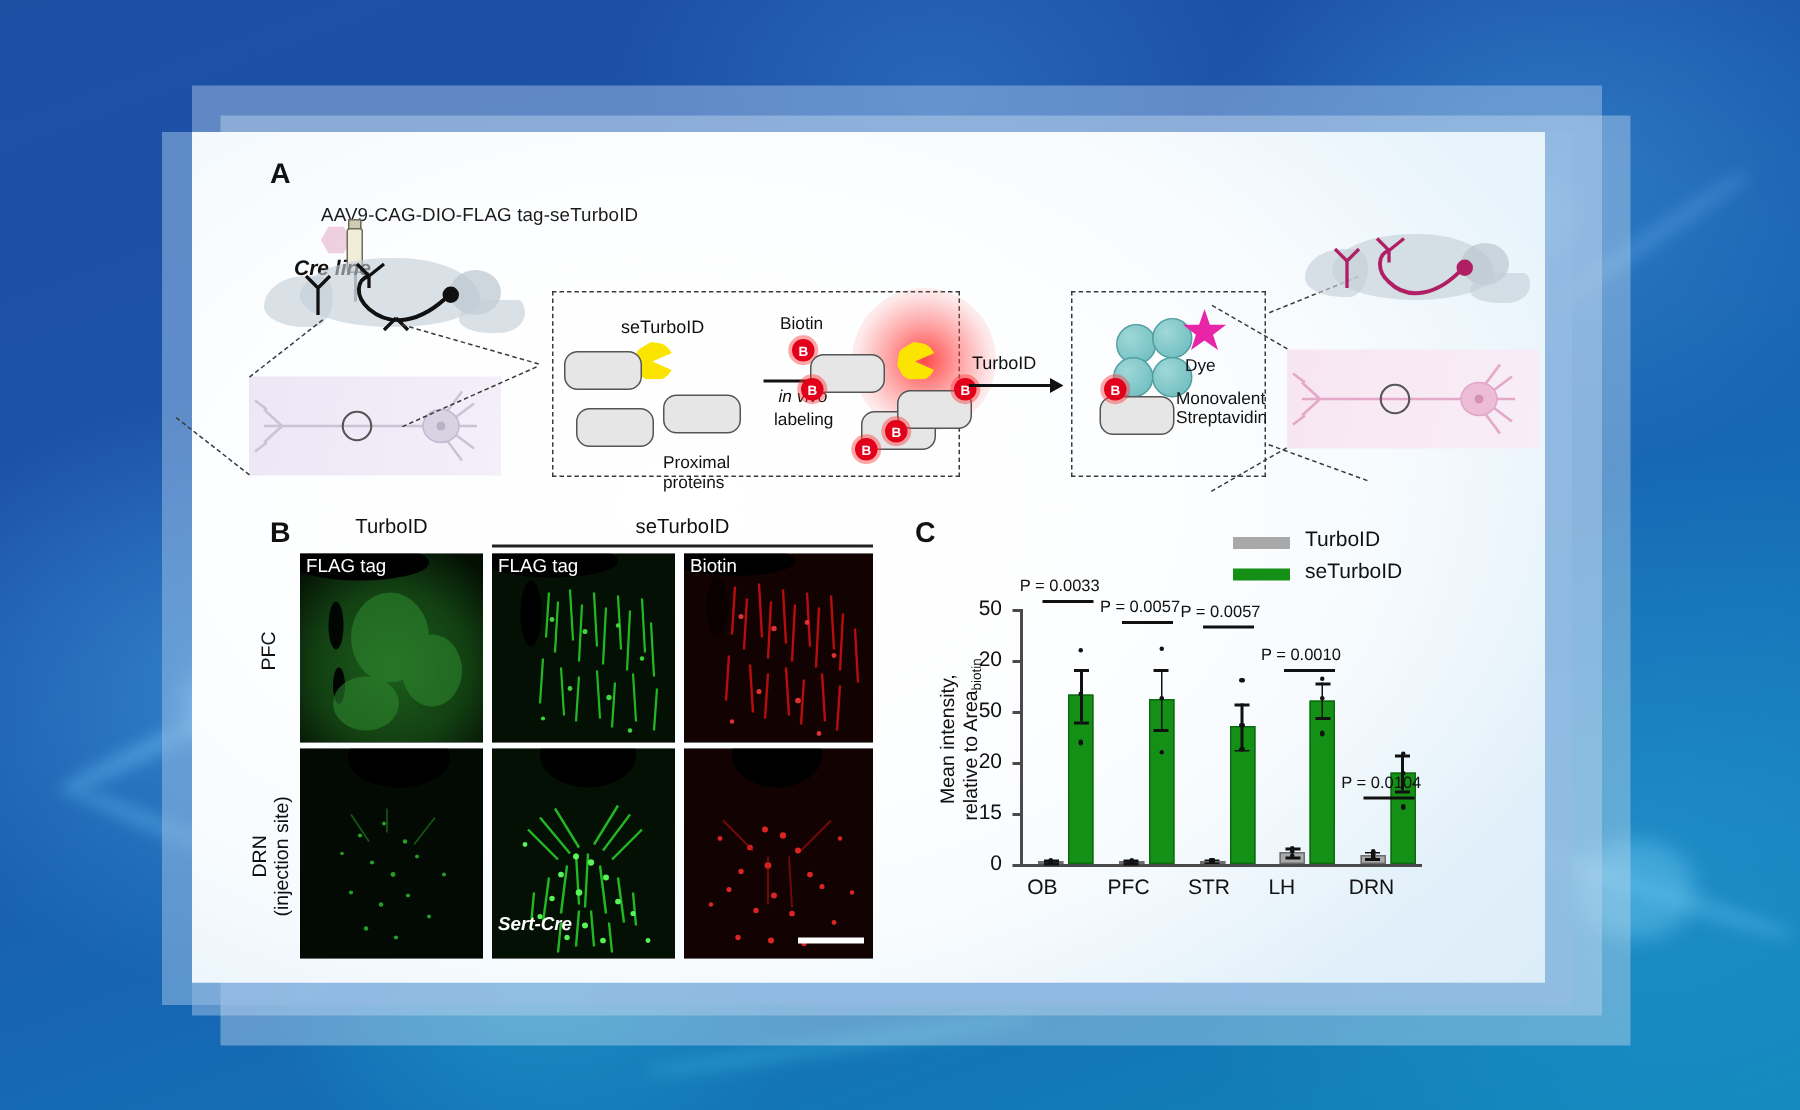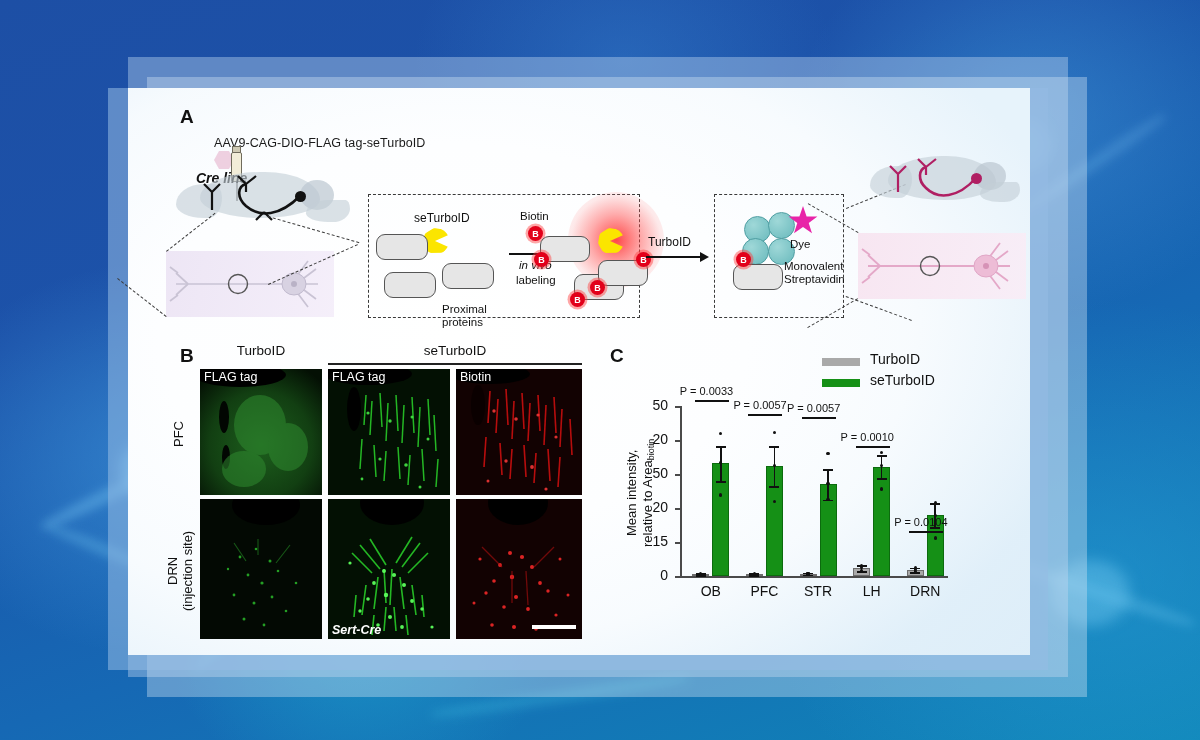--- a/index.html
+++ b/index.html
@@ -135,21 +135,21 @@
   .scalebar { position: absolute; height: 4px; background: #fff; z-index: 7; }
 
   
   #panelC { position: absolute; left: 470px; top: 255px; width: 432px; height: 312px; }
   #plot { position: absolute; left: 82px; top: 63px; width: 268px; height: 170px; }
   .axis-line { position: absolute; background: #4a4a4a; }
   .tick { position: absolute; background: #4a4a4a; width: 5px; height: 1.5px; }
   .ytick-lbl {
     position: absolute; font-size: 14px; color: #111; text-align: right; width: 26px;
   }
-  .xtick-lbl { position: absolute; font-size: 14px; color: #111; text-align: center; }
+  .xtick-lbl { position: absolute; font-size: 14px; color: #111; text-align: left; }
   .ylabel {
     position: absolute; font-size: 13px; color: #111; line-height: 1.2;
     writing-mode: vertical-rl; transform: rotate(180deg); text-align: center; white-space: pre-line;
   }
   .bar { position: absolute; bottom: 0; }
   .bar.gray  { background: #a9a9a9; border: 1px solid #6d6d6d; }
   .bar.green { background: #159016; border: 1px solid #0c6b0e; }
   .ebar-v { position: absolute; width: 1.8px; background: #111; }
   .ebar-c { position: absolute; height: 1.8px; background: #111; }
   .pt { position: absolute; width: 3.2px; height: 3.2px; border-radius: 50%; background: #111; }
@@ -436,21 +436,21 @@
           </g>
           <g stroke="#2aa52a" stroke-width="1.1" opacity=".5" fill="none">
             <path d="M34 44 L 46 62"></path>
               <path d="M90 46 L 76 64"></path>
               <path d="M58 40 L 58 56"></path>
           </g>
         </svg>
       </div>
 
       <div class="micro" style="left:200px;top:156px;width:122px;height:140px;">
-        <div class="micro-cap it" style="top:auto;bottom:2px;">Sert-Cre</div>
+        <div class="micro-cap it" style="top:auto;bottom:16px;">Sert-Cre</div>
         <svg width="122" height="140" style="position:absolute;left:0;top:0;">
           <rect width="122" height="140" fill="#031003"></rect>
           <ellipse cx="64" cy="4" rx="32" ry="22" fill="#000"></ellipse>
           <g stroke="#2ad52a" stroke-width="1.6" opacity=".85" fill="none">
             <path d="M24 54 L 44 74"></path>
               <path d="M32 46 L 52 70"></path>
               <path d="M42 40 L 58 66"></path>
             <path d="M100 54 L 80 74"></path>
               <path d="M92 44 L 74 68"></path>
               <path d="M84 38 L 68 64"></path>

